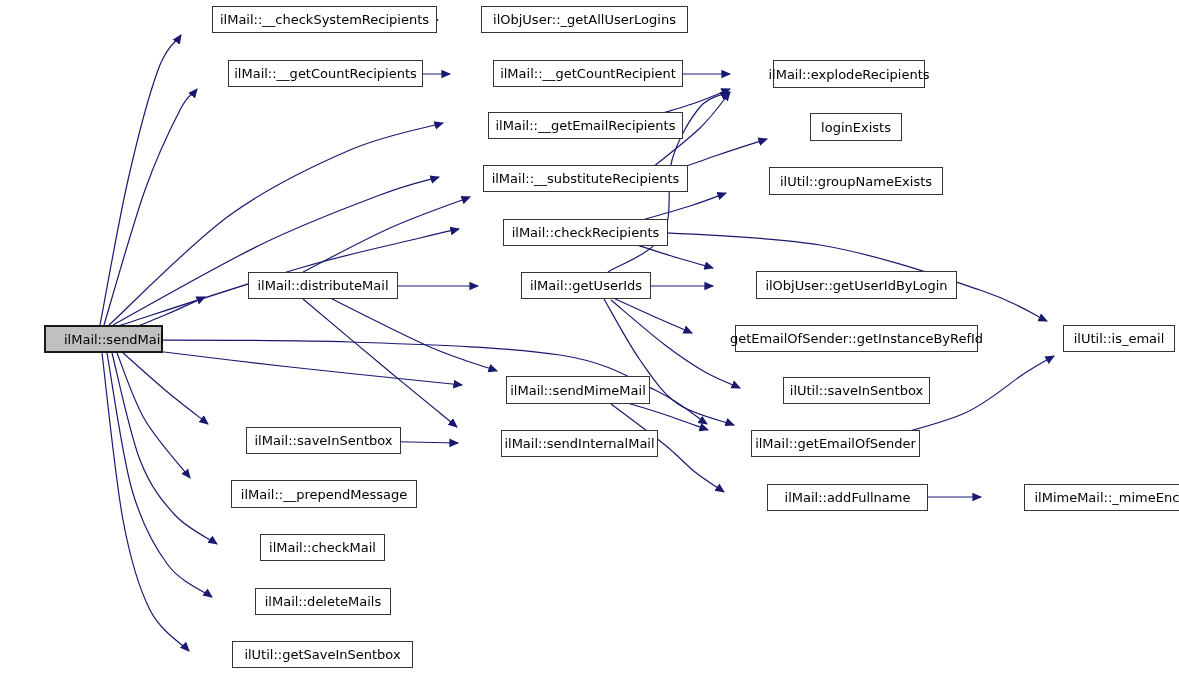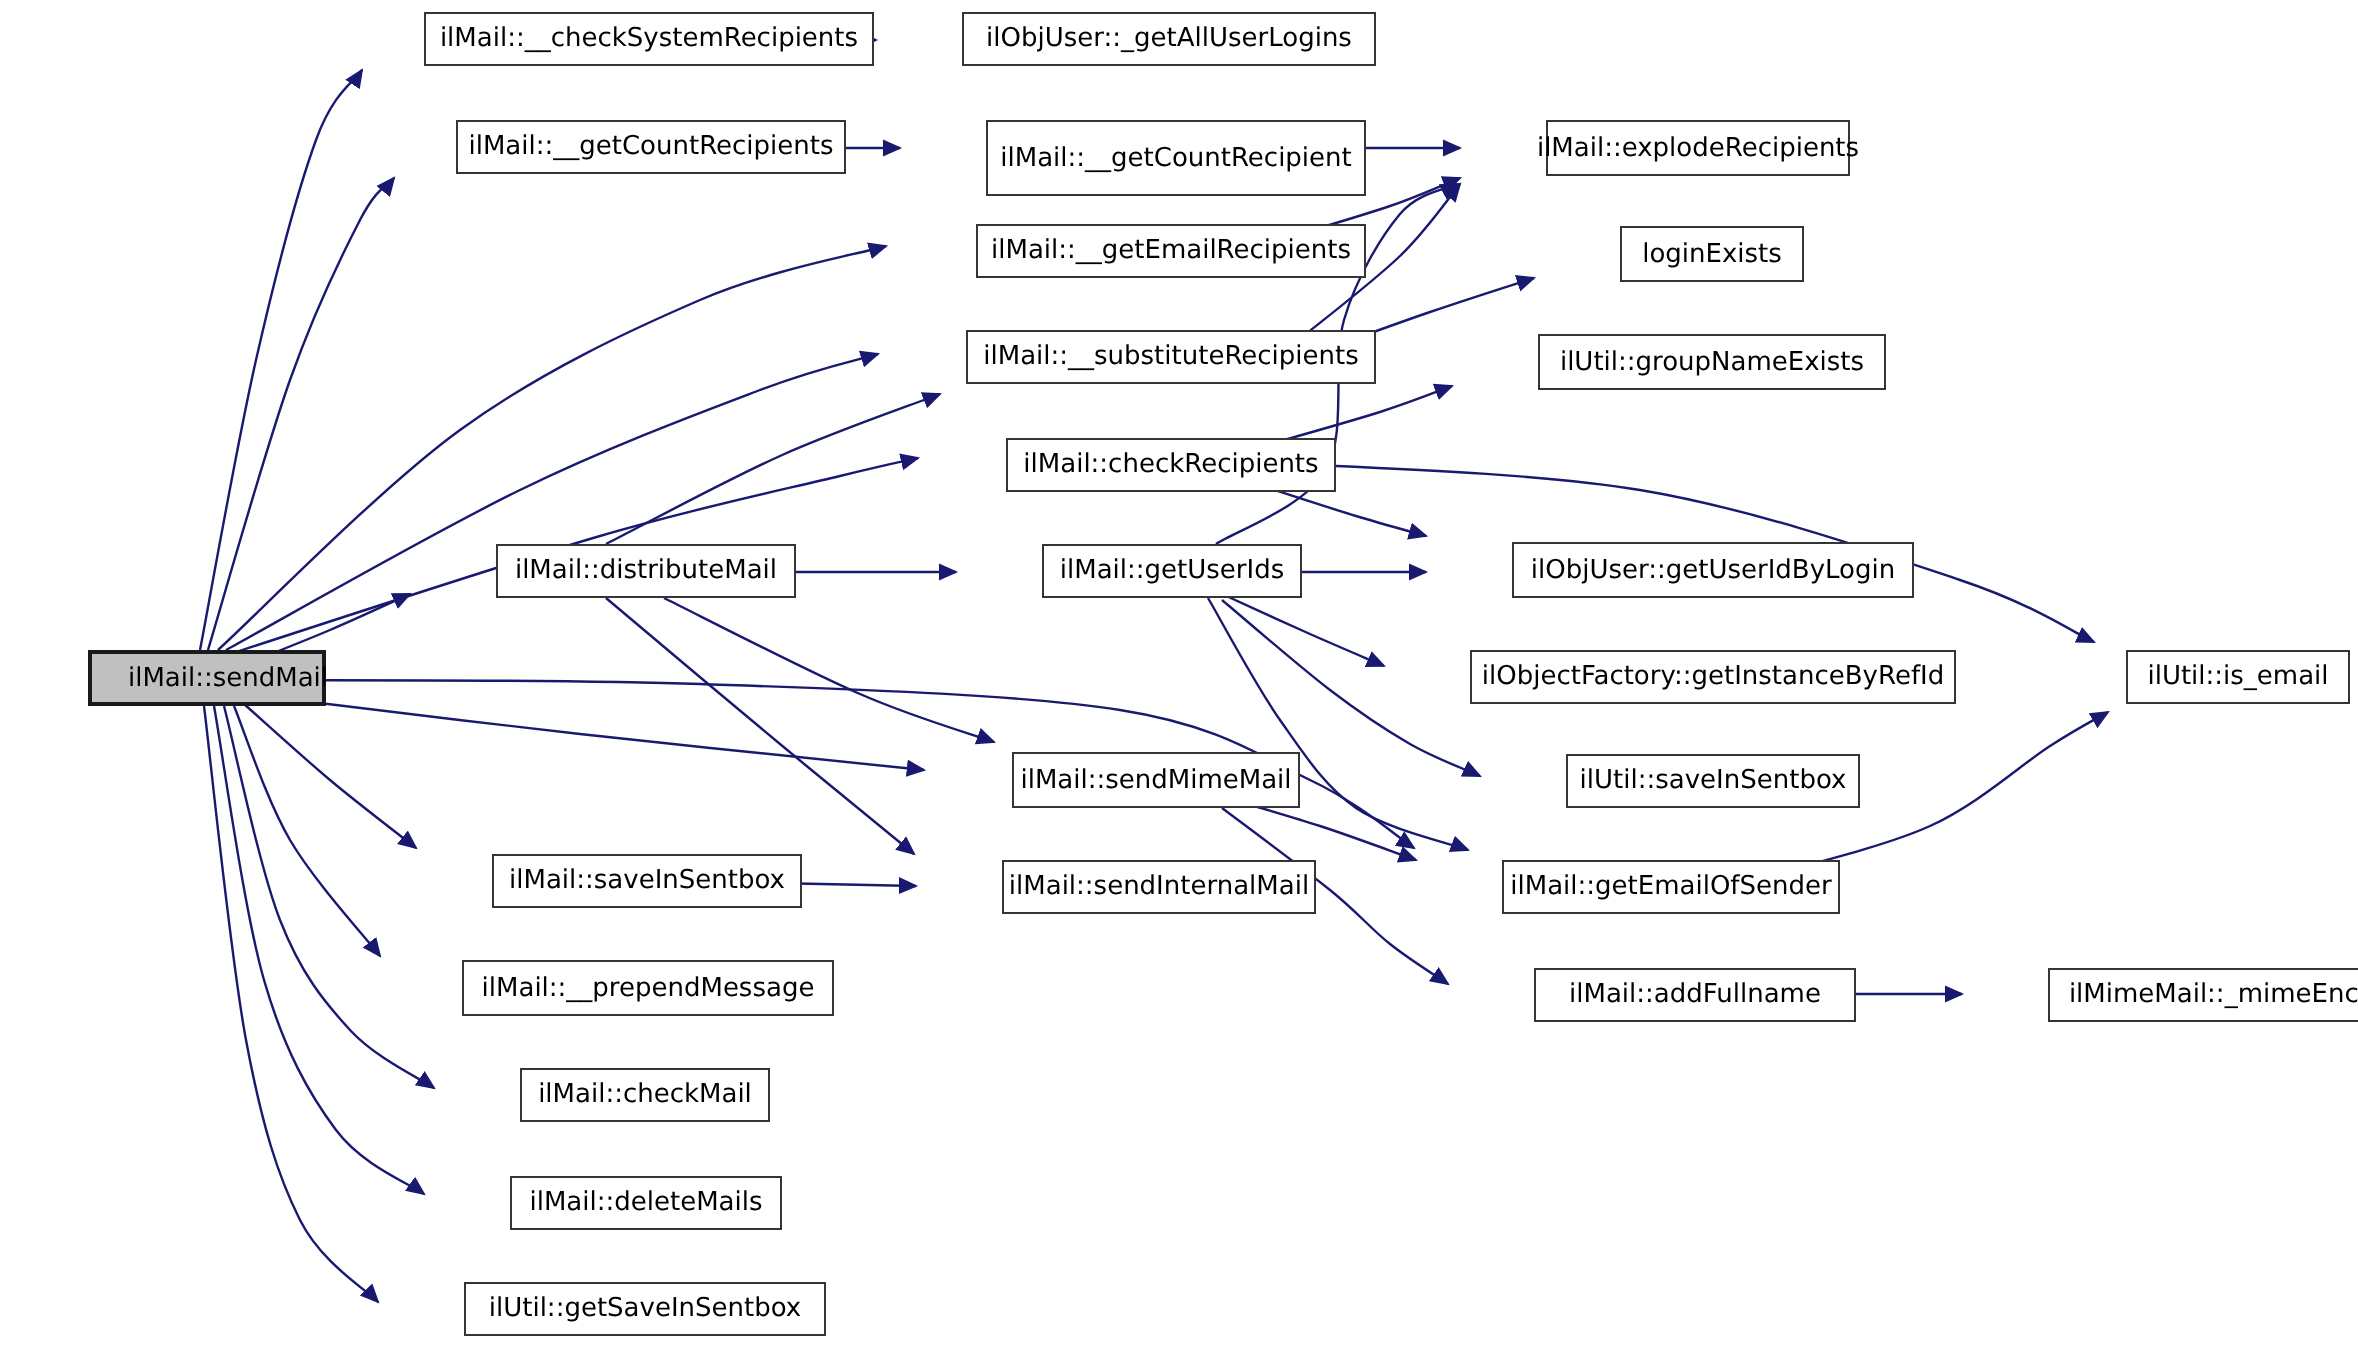--- a/index.html
+++ b/index.html
@@ -56,31 +56,31 @@
       <path d="M611,404 C620.0,410.8 651.0,433.7 665,445 C679.0,456.3 685.2,464.2 695,472 C704.8,479.8 719.2,488.7 724,492" fill="none" stroke="#191970" stroke-width="1.2" marker-end="url(#arrow)"></path>
       <path d="M361,441 L458,443" fill="none" stroke="#191970" stroke-width="1.2" marker-end="url(#arrow)"></path>
       <path d="M880,439 C894.2,434.7 940.8,424.0 965,413 C989.2,402.0 1010.2,382.5 1025,373 C1039.8,363.5 1049.2,358.8 1054,356" fill="none" stroke="#191970" stroke-width="1.2" marker-end="url(#arrow)"></path>
       <path d="M888,497 L981,497" fill="none" stroke="#191970" stroke-width="1.2" marker-end="url(#arrow)"></path>
     </svg>
   <div id="node-layer">
       <div class="node root" style="left: 4px; top: 325px; width: 119px; height: 28px; padding-left: 21px;">ilMail::sendMail</div>
       <div class="node" style="left: 172px; top: 6px; width: 225px; height: 27px;">ilMail::__checkSystemRecipients</div>
       <div class="node" style="left: 441px; top: 6px; width: 207px; height: 27px;">ilObjUser::_getAllUserLogins</div>
       <div class="node" style="left: 188px; top: 60px; width: 195px; height: 27px;">ilMail::__getCountRecipients</div>
-      <div class="node" style="left: 453px; top: 60px; width: 190px; height: 38px;">ilMail::__getCountRecipient</div>
+      <div class="node" style="left: 453px; top: 60px; width: 190px; height: 27px;">ilMail::__getCountRecipient</div>
       <div class="node" style="left: 733px; top: 60px; width: 152px; height: 28px;">ilMail::explodeRecipients</div>
       <div class="node" style="left: 448px; top: 112px; width: 195px; height: 27px;">ilMail::__getEmailRecipients</div>
       <div class="node" style="left: 770px; top: 113px; width: 92px; height: 28px;">loginExists</div>
       <div class="node" style="left: 443px; top: 165px; width: 205px; height: 27px;">ilMail::__substituteRecipients</div>
       <div class="node" style="left: 729px; top: 167px; width: 174px; height: 28px;">ilUtil::groupNameExists</div>
       <div class="node" style="left: 463px; top: 219px; width: 165px; height: 27px;">ilMail::checkRecipients</div>
       <div class="node" style="left: 208px; top: 272px; width: 150px; height: 27px;">ilMail::distributeMail</div>
       <div class="node" style="left: 481px; top: 272px; width: 130px; height: 27px;">ilMail::getUserIds</div>
       <div class="node" style="left: 716px; top: 271px; width: 201px; height: 28px;">ilObjUser::getUserIdByLogin</div>
-      <div class="node" style="left: 695px; top: 325px; width: 243px; height: 27px;">ilObjectFactory::getInstanceByRefId</div>
+      <div class="node" style="left: 695px; top: 325px; width: 243px; height: 27px;">getEmailOfSender::getInstanceByRefId</div>
       <div class="node" style="left: 1023px; top: 325px; width: 112px; height: 27px;">ilUtil::is_email</div>
       <div class="node" style="left: 743px; top: 377px; width: 147px; height: 27px;">ilUtil::saveInSentbox</div>
       <div class="node" style="left: 466px; top: 376px; width: 144px; height: 28px;">ilMail::sendMimeMail</div>
       <div class="node" style="left: 461px; top: 430px; width: 157px; height: 27px;">ilMail::sendInternalMail</div>
       <div class="node" style="left: 711px; top: 430px; width: 169px; height: 27px;">ilMail::getEmailOfSender</div>
       <div class="node" style="left: 206px; top: 427px; width: 155px; height: 27px;">ilMail::saveInSentbox</div>
       <div class="node" style="left: 727px; top: 484px; width: 161px; height: 27px;">ilMail::addFullname</div>
       <div class="node" style="left: 984px; top: 484px; width: 190px; height: 27px;">ilMimeMail::_mimeEncode</div>
       <div class="node" style="left: 191px; top: 480px; width: 186px; height: 28px;">ilMail::__prependMessage</div>
       <div class="node" style="left: 220px; top: 534px; width: 125px; height: 27px;">ilMail::checkMail</div>

